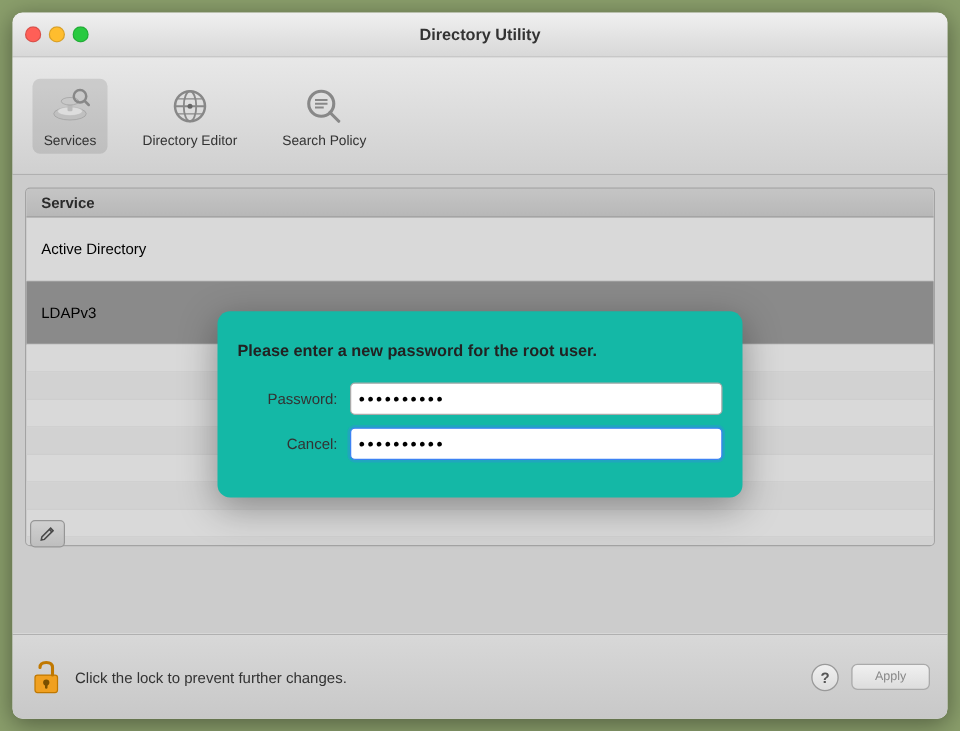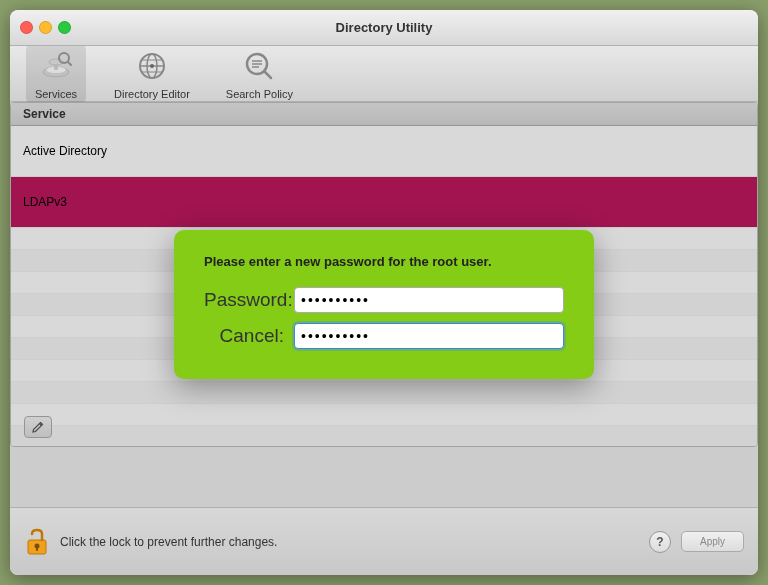--- a/index.html
+++ b/index.html
@@ -60,21 +60,21 @@
     }
 
     
     .toolbar {
       background: linear-gradient(to bottom, #e8e8e8, #d0d0d0);
       border-bottom: 1px solid #b0b0b0;
       display: flex;
       align-items: center;
       padding: 8px 16px;
       gap: 20px;
-      height: 56px;
+      height: 94px;
     }
     .toolbar-item {
       display: flex;
       flex-direction: column;
       align-items: center;
       gap: 4px;
       cursor: pointer;
       padding: 4px 8px;
       border-radius: 6px;
       min-width: 60px;
@@ -104,39 +104,40 @@
     }
 
     
     .service-table {
       position: absolute;
       top: 0;
       left: 0;
       right: 0;
       bottom: 60px;
       background: white;
+      margin: 10px;
       border: 1px solid #c0c0c0;
       border-radius: 4px;
       overflow: hidden;
     }
     .table-header {
       background: linear-gradient(to bottom, #e8e8e8, #d8d8d8);
       border-bottom: 1px solid #b0b0b0;
       padding: 4px 12px;
       font-size: 12px;
       font-weight: 600;
       color: #333;
     }
     .table-row {
       padding: 18px 12px;
       font-size: 12px;
       border-bottom: 1px solid #f0f0f0;
     }
     .table-row-stripe {
-      background: #be185d;
+      background: #a3a3a3;
     }
     .empty-row {
       height: 22px;
       border-bottom: 1px solid #f2f2f2;
     }
     .empty-row.alt { background: #f7f7f7; }
 
     
     .edit-area {
       position: absolute;
@@ -213,40 +214,40 @@
     .modal-overlay {
       position: absolute;
       top: 0; left: 0; right: 0; bottom: 0;
       background: rgba(0,0,0,0.15);
       display: flex;
       align-items: center;
       justify-content: center;
       z-index: 100;
     }
     .modal {
-      background: #84cc16;
+      background: #14b8a6;
       border-radius: 10px;
       box-shadow: 0 8px 30px rgba(0,0,0,0.35);
       width: 420px;
-      padding: 24px 30px 20px;
+      padding: 24px 16px 20px;
     }
     .modal-title {
       font-size: 13px;
       font-weight: 600;
       color: #222;
       margin-bottom: 18px;
       text-align: left;
     }
     .modal-row {
       display: flex;
       align-items: center;
       margin-bottom: 10px;
     }
     .modal-label {
-      font-size: 19px;
+      font-size: 12px;
       color: #333;
       width: 80px;
       text-align: right;
       margin-right: 10px;
     }
     .modal-input {
       flex: 1;
       height: 26px;
       border: 1px solid #aaa;
       border-radius: 4px;

